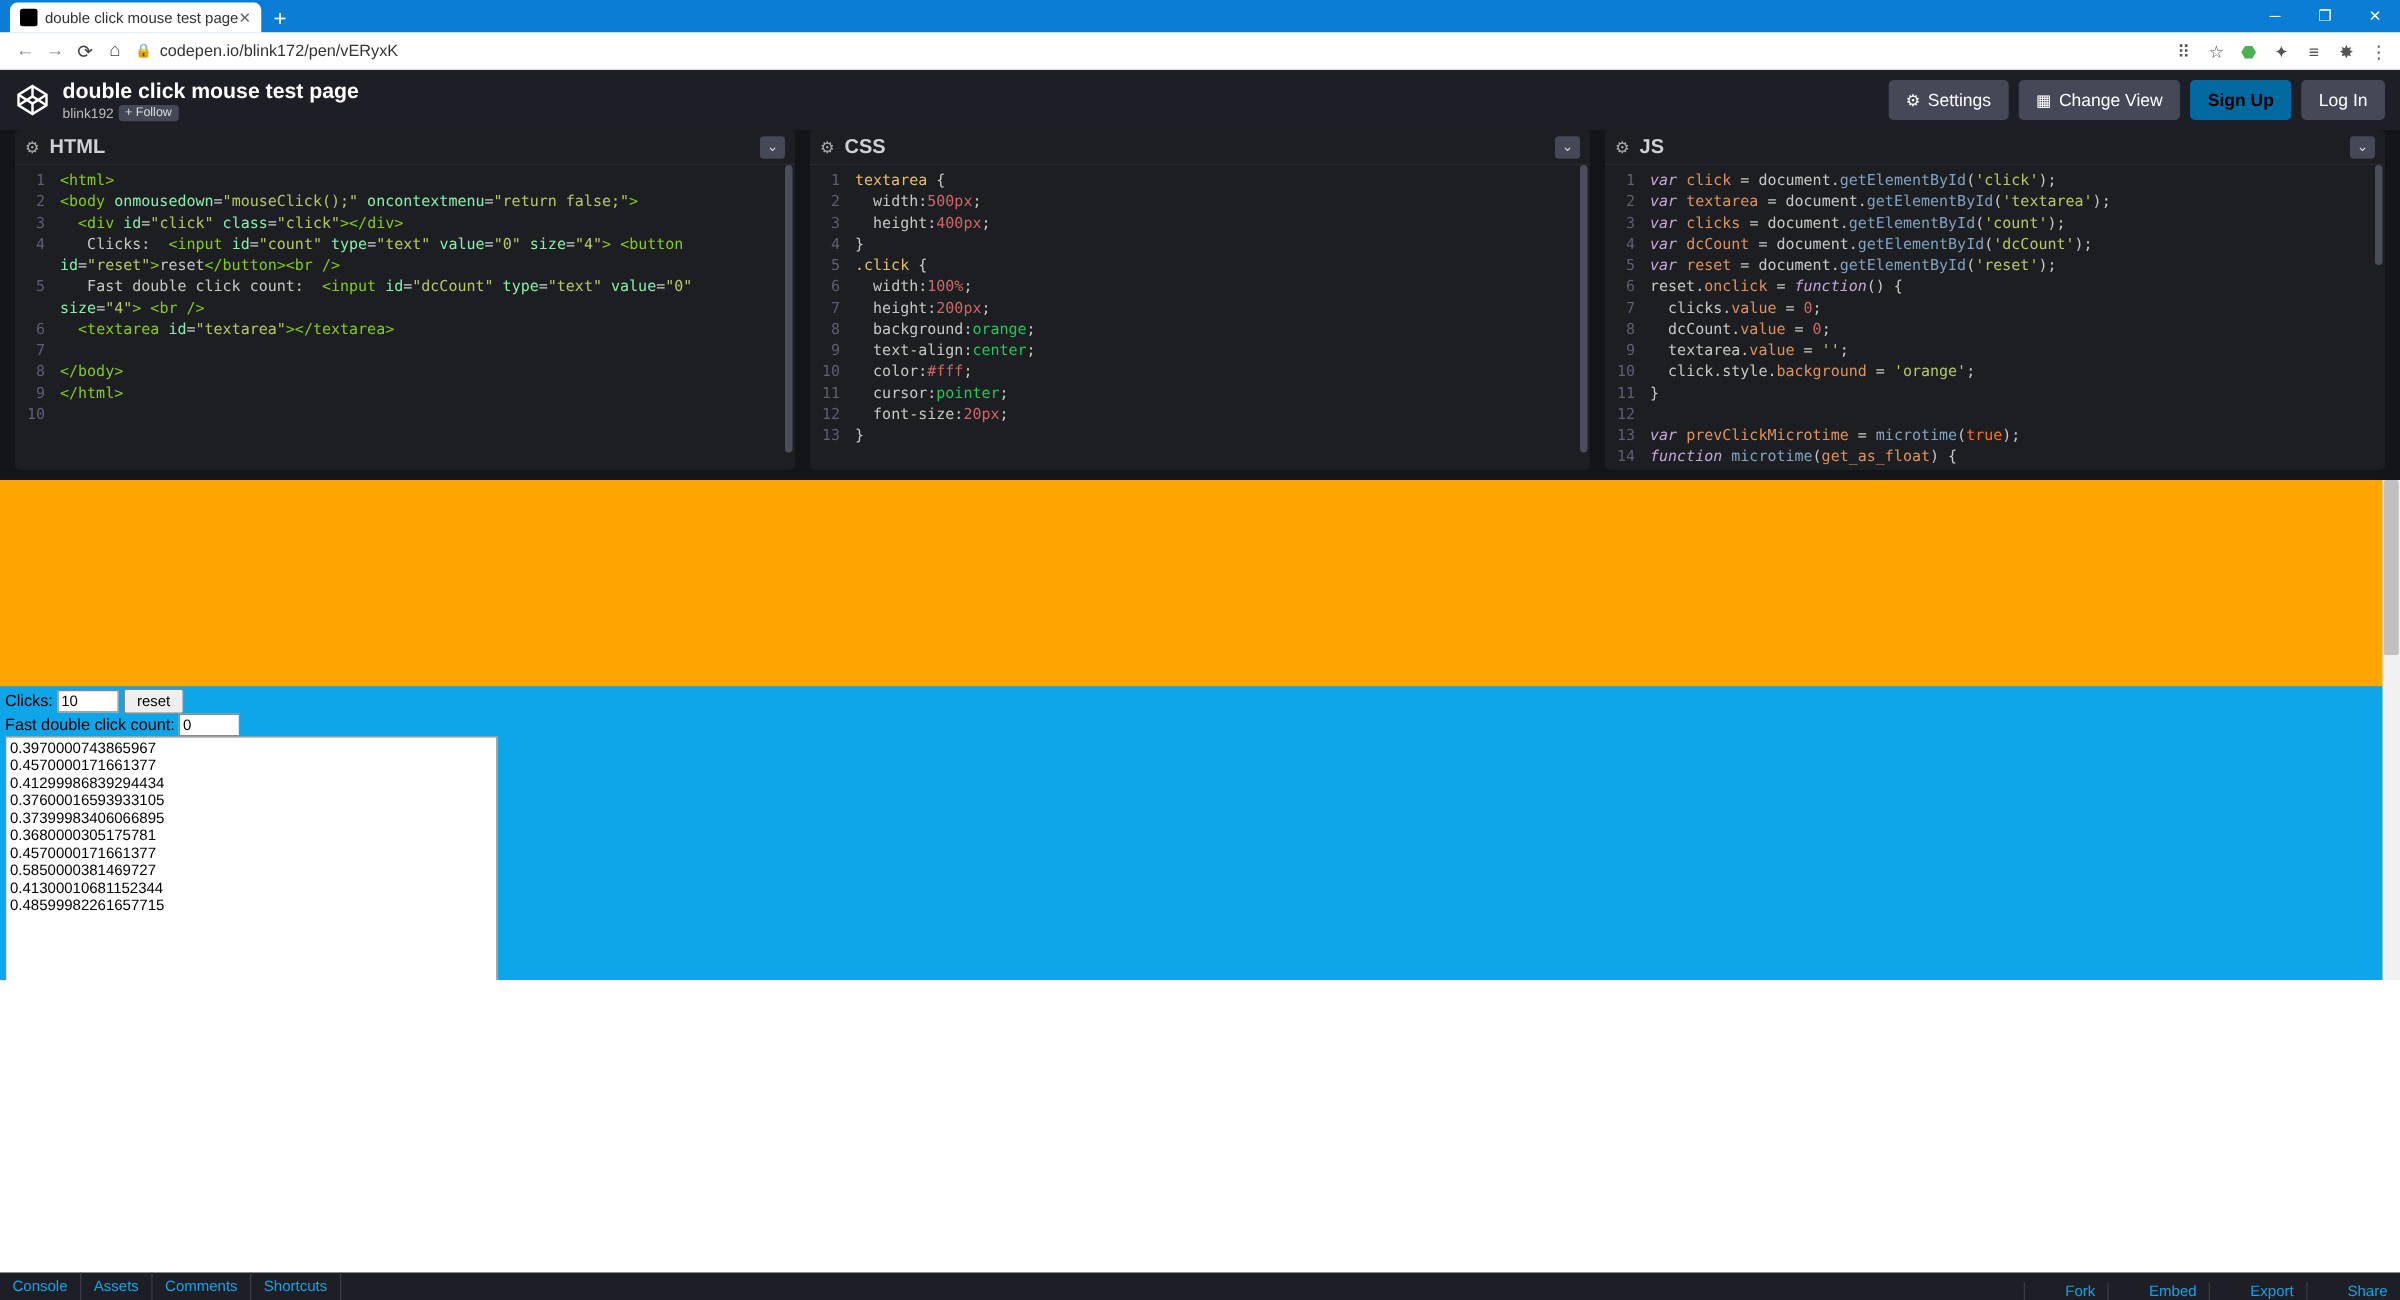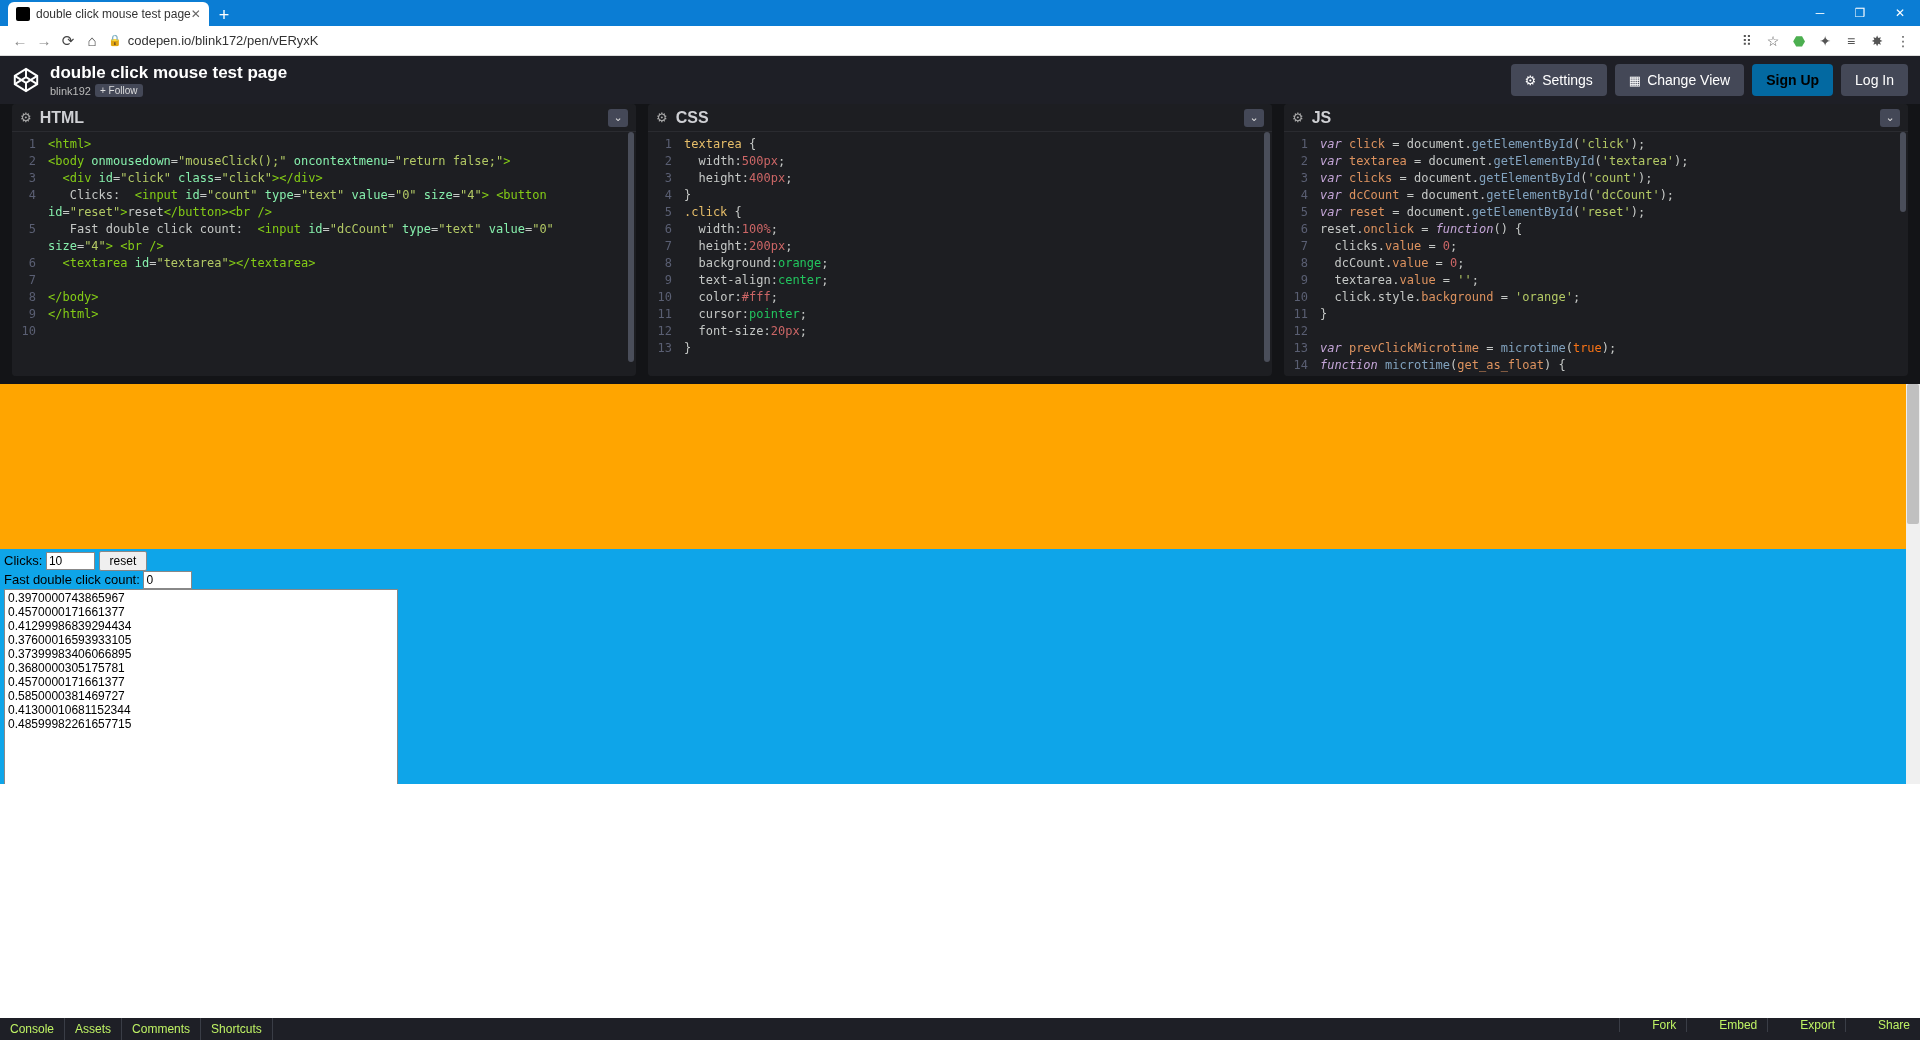--- a/index.html
+++ b/index.html
@@ -70,21 +70,21 @@
 .preview { background: #0ea5e9; position: relative; height: 400px; overflow: hidden; }
 .click-div { background: orange; height: 165px; width: 100%; text-align: center; cursor: pointer; }
 .preview-controls { padding: 2px 4px; font-size: 13px; }
 .preview-controls input[type=text] { border: 1px solid #888; font-size: 12px; padding: 1px 2px; }
 .preview-controls button { font-size: 12px; padding: 2px 10px; border: 1px solid #888; background: #efefef; border-radius: 2px; }
 .preview textarea { width: 394px; height: 200px; font-family: Arial, sans-serif; font-size: 12px; border: 1px solid #888; resize: none; padding: 1px 3px; }
 .preview-scroll { position: absolute; right: 0; top: 0; bottom: 0; width: 14px; background: #f0f0f0; }
 .preview-scroll-thumb { background: #c0c0c0; width: 12px; margin: 0 1px; border-radius: 2px; }
 
 
-.cp-footer { position: absolute; bottom: 0; left: 0; right: 0; height: 22px; background: #1e1f26; display: flex; align-items: flex-start; color: #bef264; font-size: 12px; }
+.cp-footer { position: absolute; bottom: 0; left: 0; right: 0; height: 22px; background: #1e1f26; display: flex; align-items: flex-end; color: #0ea5e9; font-size: 12px; }
 .footer-item { padding: 0 10px; border-right: 1px solid #3a3d46; cursor: pointer; height: 100%; display: flex; align-items: center; }
 .footer-right { margin-left: auto; display: flex; }
 .footer-right .footer-item { border-right: none; border-left: 1px solid #3a3d46; padding-left: 32px; }
 </style>
 </head>
 <body>
 
 <div class="browser-chrome">
   <div class="tab">
     <div class="tab-favicon"></div>

